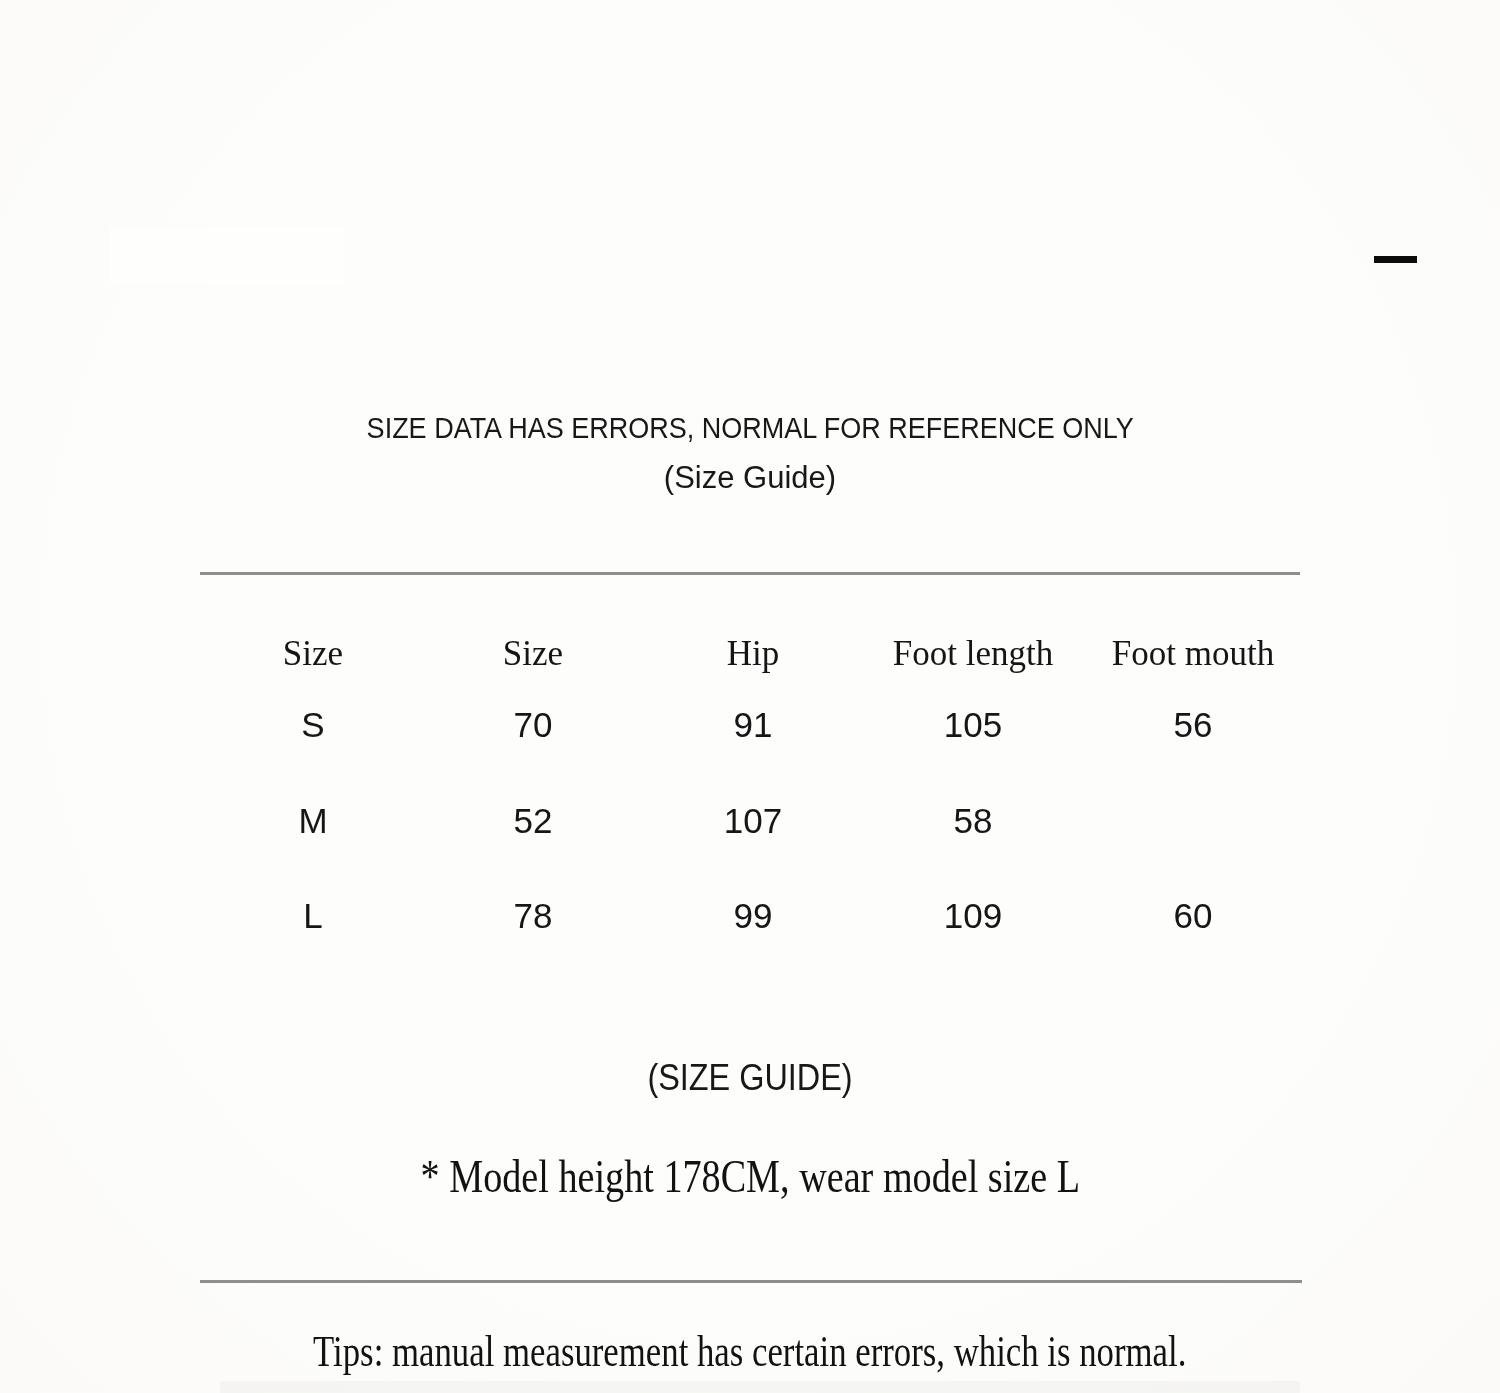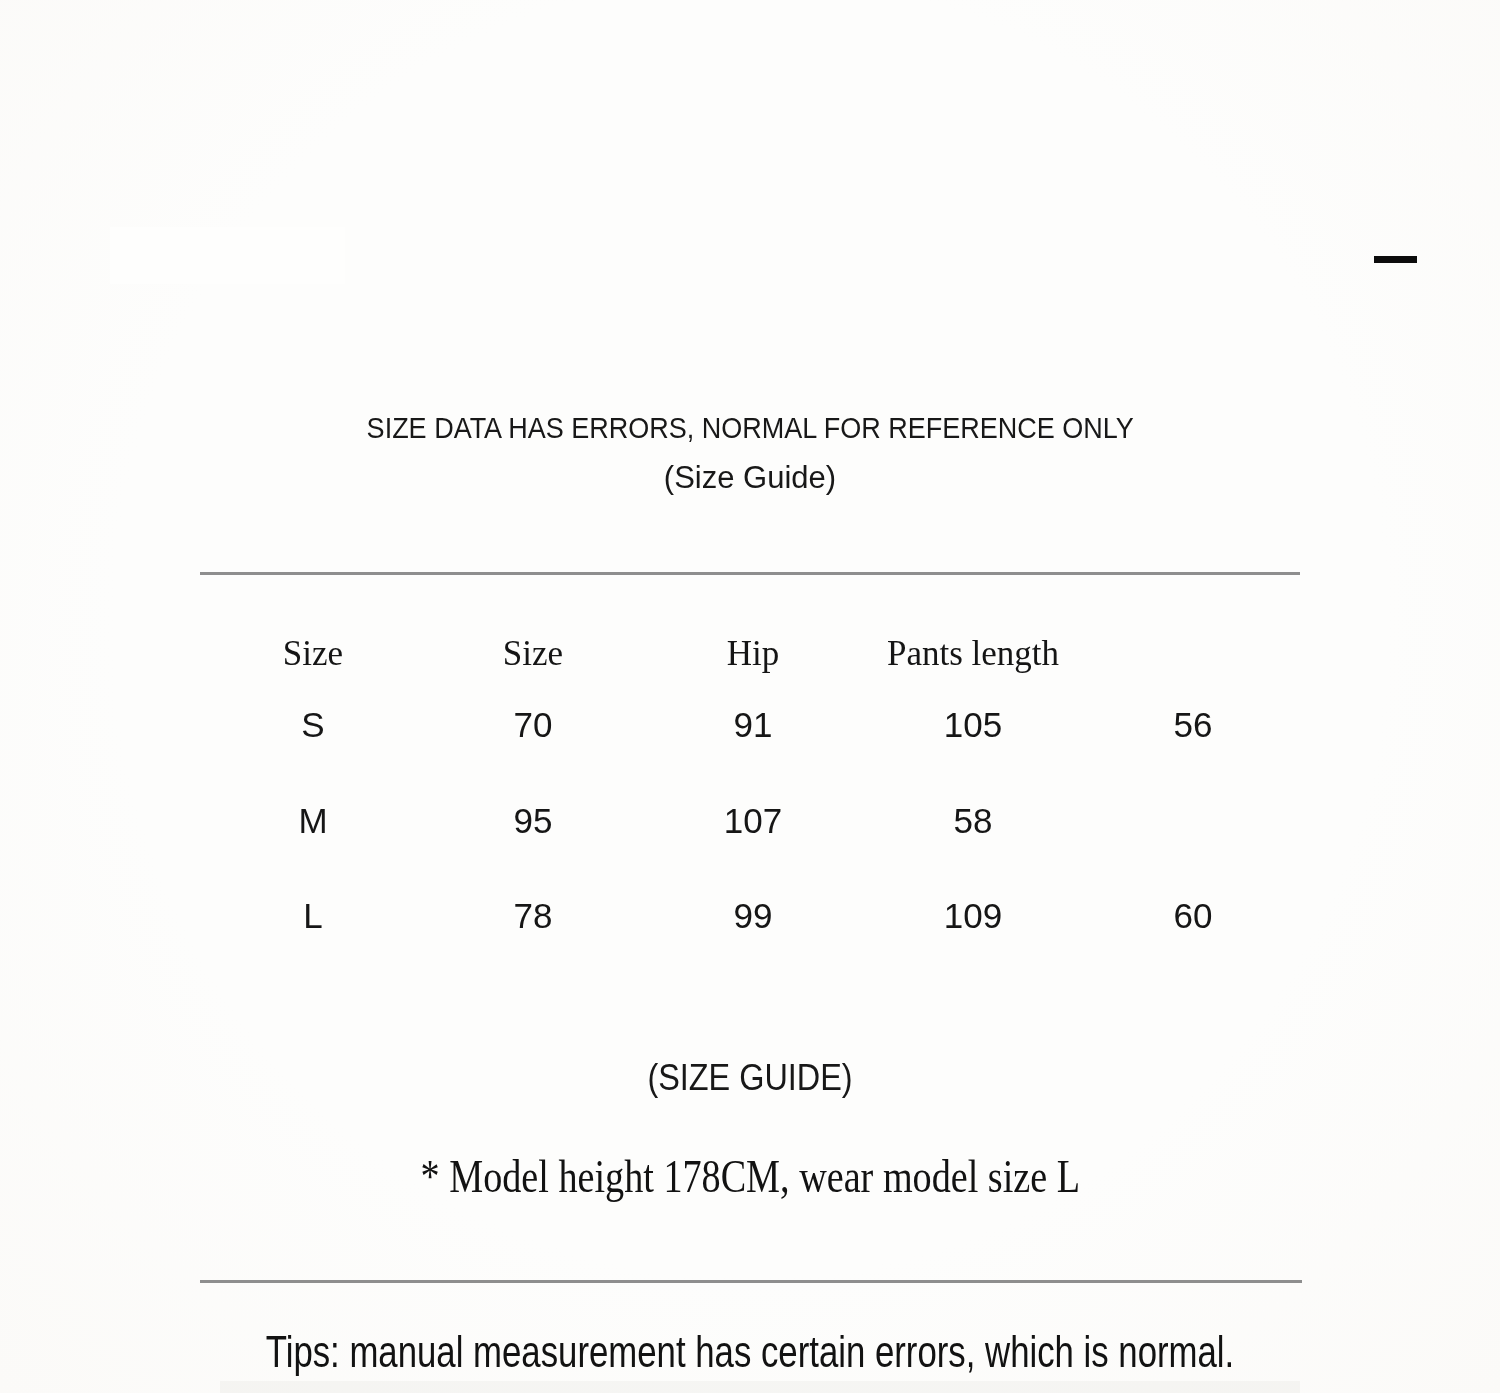--- a/index.html
+++ b/index.html
@@ -116,21 +116,21 @@
     font-family: "Liberation Serif", serif;
     font-size: 46px;
     line-height: 62px;
     color: #121212;
     text-align: center;
   }
   .model-note .squeeze { transform: scaleX(0.83); }
 
   .tips-note {
     top: 1324px;
-    font-family: Liberation Sans, sans-serif;
+    font-family: Liberation Serif, serif;
     font-size: 44px;
     line-height: 56px;
     color: #121212;
   }
   .tips-note .squeeze { transform: scaleX(0.79); }
 </style>
 </head>
 <body>
 
 <div class="sheet">
@@ -146,34 +146,35 @@
   <div class="abs centered-line heading2">
     <span class="squeeze">(Size Guide)</span>
   </div>
 
   <div class="abs rule rule-top"></div>
 
   <div class="abs grid-row header-row">
     <div class="cell">Size</div>
     <div class="cell">Size</div>
     <div class="cell">Hip</div>
-    <div class="cell">Pants length</div>
+    <div class="cell">Foot length</div>
+    <div class="cell">Foot mouth</div>
   </div>
 
   <div class="abs grid-row data-row row-s">
     <div class="cell">S</div>
     <div class="cell">70</div>
     <div class="cell">91</div>
     <div class="cell">105</div>
     <div class="cell">56</div>
   </div>
 
   <div class="abs grid-row data-row row-m">
     <div class="cell">M</div>
-    <div class="cell">95</div>
+    <div class="cell">52</div>
     <div class="cell">107</div>
     <div class="cell">58</div>
   </div>
 
   <div class="abs grid-row data-row row-l">
     <div class="cell">L</div>
     <div class="cell">78</div>
     <div class="cell">99</div>
     <div class="cell">109</div>
     <div class="cell">60</div>

